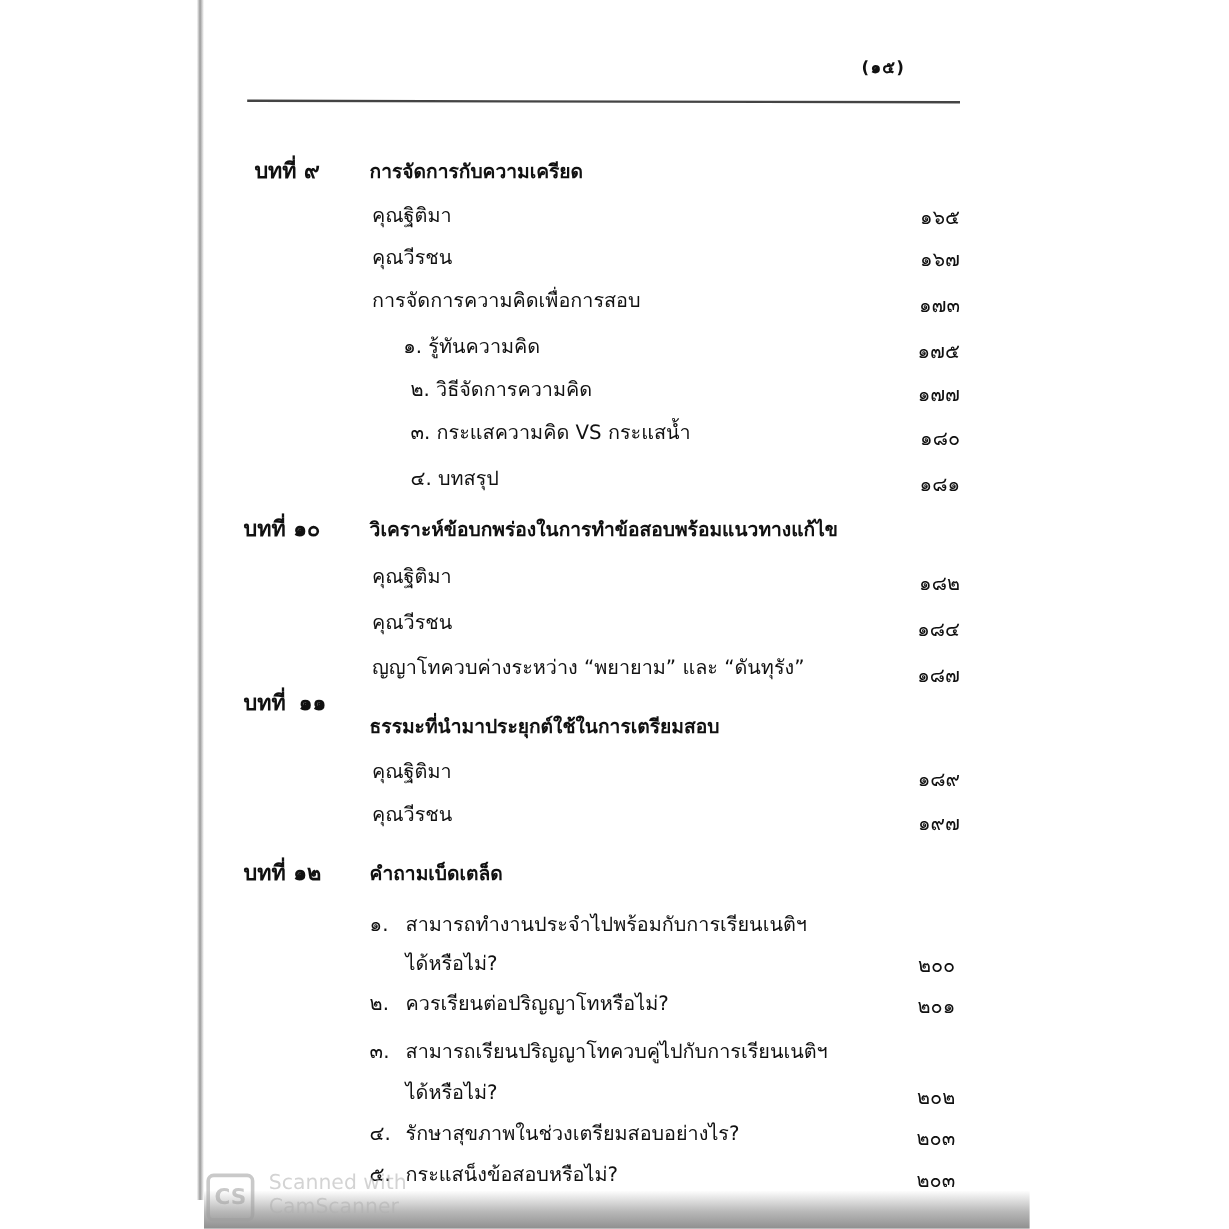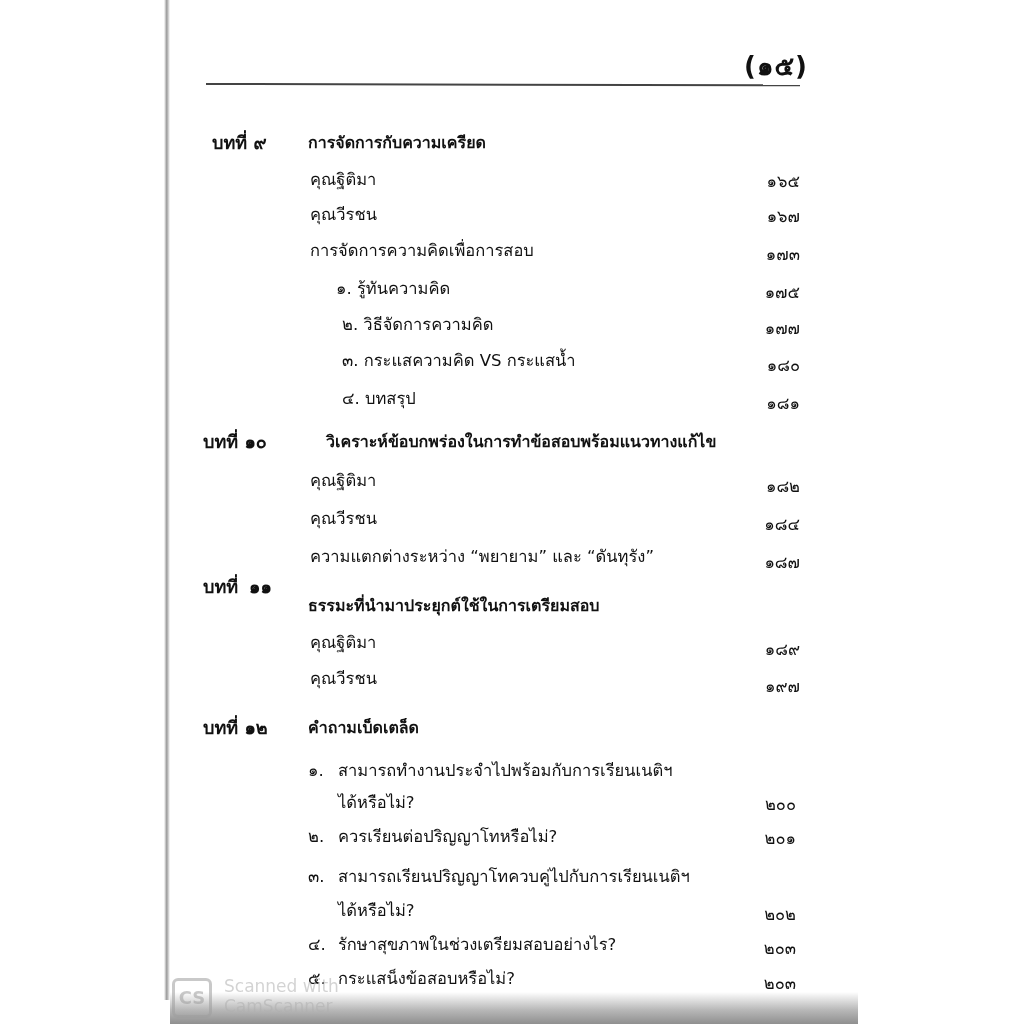--- a/index.html
+++ b/index.html
@@ -7,21 +7,21 @@
       width: 1024px; height: 1024px; position: relative; overflow: hidden;
       background: #ffffff;
       font-family: "DejaVu Sans", "Liberation Sans", sans-serif;
       color: #111111;
     }
     .page-edge {
       position: absolute; left: 164px; top: 0; width: 6px; height: 1000px;
       background: linear-gradient(to right, #ffffff, #9a9a9a 45%, #c8c8c8 70%, #ffffff);
     }
     .page-number {
-      position: absolute; left: 744px; top: 45px; font-size: 26px; font-weight: bold;
+      position: absolute; left: 718px; top: 45px; font-size: 14px; font-weight: bold;
       letter-spacing: 1px;
     }
     .header-rule {
       position: absolute; left: 206px; top: 83px; width: 594px; height: 2px;
       background: #444;
       transform: rotate(0.12deg); transform-origin: left center;
     }
     .row { position: absolute; font-size: 16.5px; white-space: nowrap; line-height: 22px; }
     .chapter-label { position: absolute; font-size: 18px; font-weight: bold; white-space: nowrap; line-height: 24px; }
     .chapter-title { position: absolute; left: 308px; font-size: 16px; font-weight: bold; white-space: nowrap; line-height: 24px; }
@@ -74,29 +74,29 @@
 
   <div class="row" style="left:342px; top:350px;">๓. กระแสความคิด VS กระแสน้ำ</div>
   <div class="pg" style="left:720px; top:355px;">๑๘๐</div>
 
   <div class="row" style="left:342px; top:388px;">๔. บทสรุป</div>
   <div class="pg" style="left:720px; top:393px;">๑๘๑</div>
 </div>
 
 <div>
   <div class="chapter-label" style="left:203px; top:430px;">บทที่ ๑๐</div>
-  <div class="chapter-title" style="top:430px;margin-left:18px;">วิเคราะห์ข้อบกพร่องในการทำข้อสอบพร้อมแนวทางแก้ไข</div>
+  <div class="chapter-title" style="top:430px;">วิเคราะห์ข้อบกพร่องในการทำข้อสอบพร้อมแนวทางแก้ไข</div>
 
   <div class="row" style="left:310px; top:470px;">คุณฐิติมา</div>
   <div class="pg" style="left:720px; top:476px;">๑๘๒</div>
 
   <div class="row" style="left:310px; top:508px;">คุณวีรชน</div>
   <div class="pg" style="left:720px; top:514px;">๑๘๔</div>
 
-  <div class="row" style="left:310px; top:546px;">ความแตกต่างระหว่าง “พยายาม” และ “ดันทุรัง”</div>
+  <div class="row" style="left:310px; top:546px;">ญญาโทควบค่างระหว่าง “พยายาม” และ “ดันทุรัง”</div>
   <div class="pg" style="left:720px; top:552px;">๑๘๗</div>
 </div>
 
 <div>
   <div class="chapter-label" style="left:203px; top:576px;font-family:Liberation Mono, monospace;">บทที่ ๑๑</div>
   <div class="chapter-title" style="top:594px;">ธรรมะที่นำมาประยุกต์ใช้ในการเตรียมสอบ</div>
 
   <div class="row" style="left:310px; top:632px;">คุณฐิติมา</div>
   <div class="pg" style="left:720px; top:639px;">๑๘๙</div>
 

